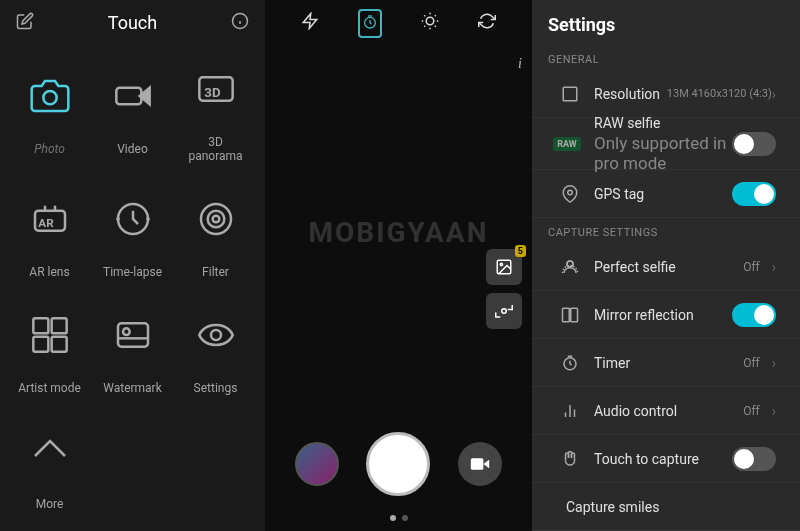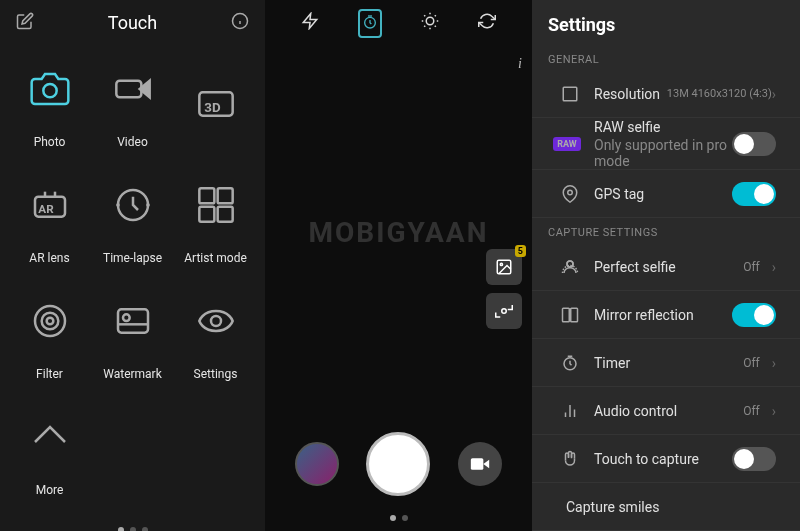--- a/index.html
+++ b/index.html
@@ -69,25 +69,26 @@
       align-items: center;
       justify-content: center;
       margin-bottom: 6px;
     }
     .mode-icon svg {
       width: 40px;
       height: 40px;
     }
     .mode-label {
       font-size: 12px;
-      color: #e5e5e5;
+      color: #a3a3a3;
       text-align: center;
     }
     .mode-label.active {
-      color: #e5e5e5;
+      color: #737373;
+      font-style: italic;
     }
     .mode-icon.active svg {
       stroke: #4dd0e1;
     }
     .modes-dots {
       display: flex;
       justify-content: center;
       gap: 6px;
       padding: 10px 0 16px;
     }
@@ -268,21 +269,21 @@
     }
     .settings-item-content {
       flex: 1;
       padding-left: 10px;
     }
     .settings-item-title {
       font-size: 14px;
       color: #e0e0e0;
     }
     .settings-item-subtitle {
-      font-size: 14px;
+      font-size: 17px;
       color: #888;
       margin-top: 2px;
     }
     .settings-item-value {
       font-size: 12px;
       color: #888;
       margin-right: 12px;
     }
     .settings-item-arrow {
       color: #666;
@@ -318,21 +319,21 @@
     .toggle.off .toggle-thumb {
       left: 2px;
     }
     .settings-resolution-value {
       font-size: 11px;
       color: #888;
     }
     .settings-raw-tag {
       font-size: 9px;
       font-weight: bold;
-      background: #6d28d9;
+      background: #14532d;
       color: #aaa;
       padding: 2px 4px;
       border-radius: 3px;
       margin-right: 6px;
     }
   </style>
 </head>
 <body>
 
 <div class="modes-panel">
@@ -375,20 +376,21 @@
       <span class="mode-label">Video</span>
     </div>
 
     <div class="mode-item">
       <div class="mode-icon">
         <svg viewBox="0 0 24 24" fill="none" stroke="#aaa" stroke-width="1.5">
           <rect x="2" y="5" width="20" height="14" rx="2"></rect>
           <text x="5" y="17" font-size="8" fill="#aaa" stroke="none" font-weight="bold">3D</text>
         </svg>
       </div>
+      <span class="mode-label">3D panorama</span>
     </div>
 
     <div class="mode-item">
       <div class="mode-icon">
         <svg viewBox="0 0 24 24" fill="none" stroke="#aaa" stroke-width="1.5">
           <rect x="3" y="7" width="18" height="12" rx="2"></rect>
           <text x="5" y="17" font-size="7" fill="#aaa" stroke="none" font-weight="bold">AR</text>
           <line x1="9" y1="7" x2="9" y2="4"></line>
           <line x1="15" y1="7" x2="15" y2="4"></line>
         </svg>
@@ -404,38 +406,38 @@
           <line x1="2" y1="12" x2="4" y2="12"></line>
           <line x1="20" y1="12" x2="22" y2="12"></line>
         </svg>
       </div>
       <span class="mode-label">Time-lapse</span>
     </div>
 
     <div class="mode-item">
       <div class="mode-icon">
         <svg viewBox="0 0 24 24" fill="none" stroke="#aaa" stroke-width="1.5">
+          <circle cx="12" cy="12" r="9"></circle>
+          <circle cx="12" cy="12" r="5"></circle>
+          <circle cx="12" cy="12" r="2"></circle>
+        </svg>
+      </div>
+      <span class="mode-label">Filter</span>
+    </div>
+
+    <div class="mode-item">
+      <div class="mode-icon">
+        <svg viewBox="0 0 24 24" fill="none" stroke="#aaa" stroke-width="1.5">
           <rect x="2" y="2" width="9" height="9" rx="1"></rect>
           <rect x="13" y="2" width="9" height="9" rx="1"></rect>
           <rect x="2" y="13" width="9" height="9" rx="1"></rect>
           <rect x="13" y="13" width="9" height="9" rx="1"></rect>
         </svg>
       </div>
       <span class="mode-label">Artist mode</span>
-    </div>
-
-    <div class="mode-item">
-      <div class="mode-icon">
-        <svg viewBox="0 0 24 24" fill="none" stroke="#aaa" stroke-width="1.5">
-          <circle cx="12" cy="12" r="9"></circle>
-          <circle cx="12" cy="12" r="5"></circle>
-          <circle cx="12" cy="12" r="2"></circle>
-        </svg>
-      </div>
-      <span class="mode-label">Filter</span>
     </div>
 
     <div class="mode-item">
       <div class="mode-icon">
         <svg viewBox="0 0 24 24" fill="none" stroke="#aaa" stroke-width="1.5">
           <rect x="3" y="5" width="18" height="14" rx="2"></rect>
           <line x1="3" y1="14" x2="21" y2="14"></line>
           <circle cx="8" cy="10" r="2"></circle>
         </svg>
       </div>

